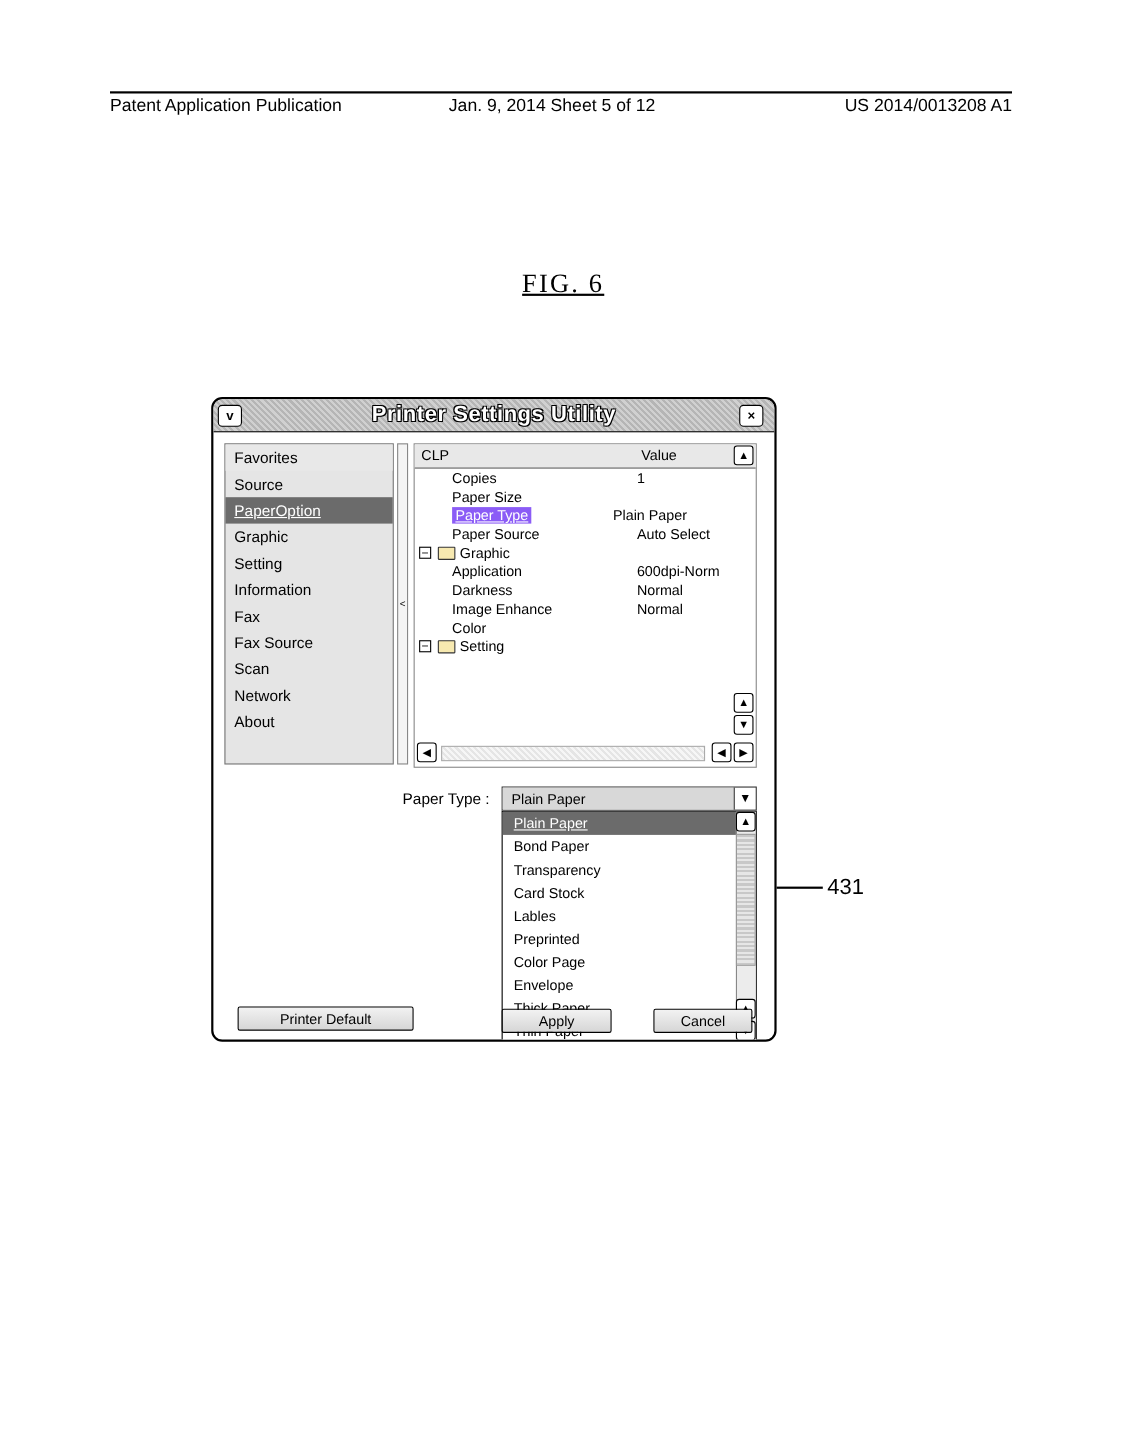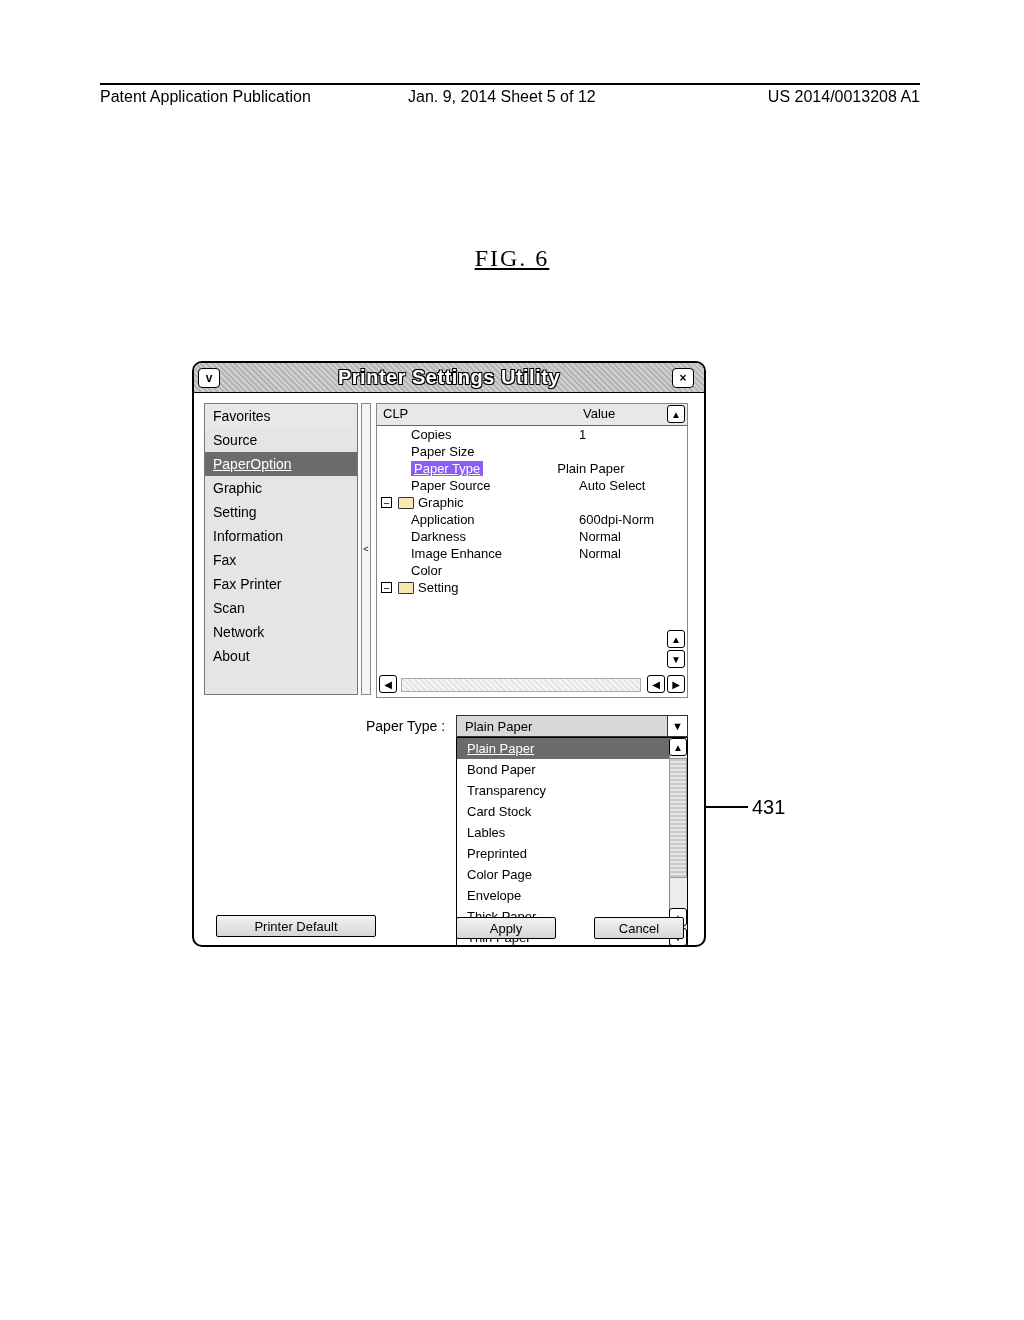--- a/index.html
+++ b/index.html
@@ -260,21 +260,21 @@
   <div class="body-area">
 
     <div class="left-pane">
       <div class="item sel-faded">Favorites</div>
       <div class="item">Source</div>
       <div class="item sel-dark">PaperOption</div>
       <div class="item">Graphic</div>
       <div class="item">Setting</div>
       <div class="item">Information</div>
       <div class="item">Fax</div>
-      <div class="item">Fax Printer</div>
+      <div class="item">Fax Source</div>
       <div class="item">Scan</div>
       <div class="item">Network</div>
       <div class="item">About</div>
     </div>
 
     <div class="split-handle">&lt;</div>
 
     <div class="right-pane">
       <div class="col-headers">
         <div class="col col-a">CLP</div>

